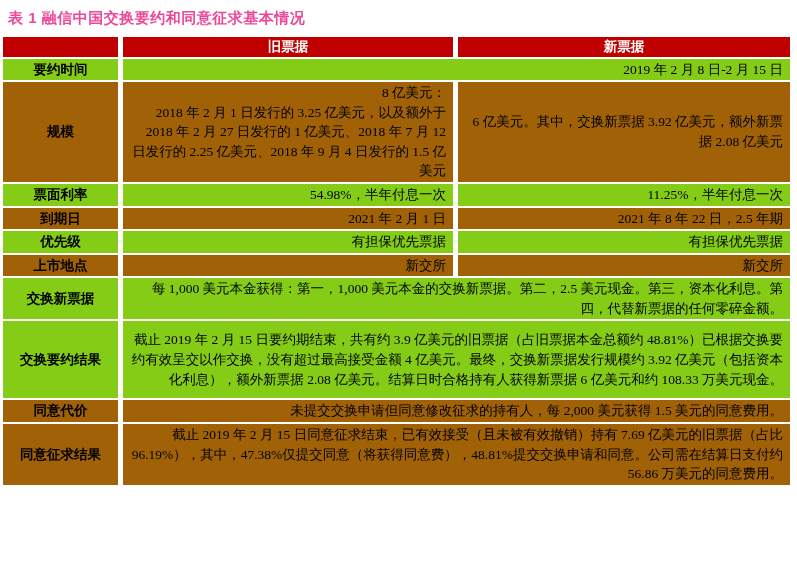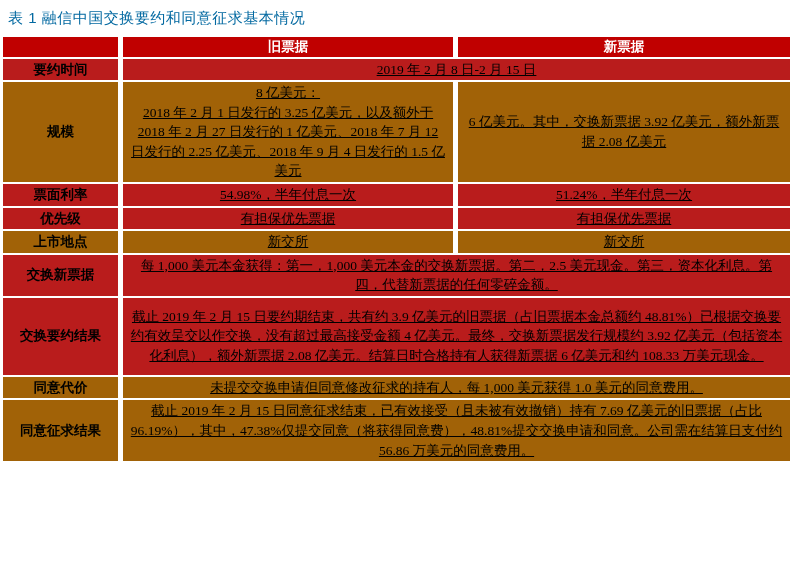--- a/index.html
+++ b/index.html
@@ -5,21 +5,21 @@
   html,body{margin:0;padding:0;background:#ffffff;}
   body{
     width:797px;height:564px;overflow:hidden;
     font-family:"Liberation Serif","DejaVu Serif",serif;
     color:#000;
     -webkit-font-smoothing:antialiased;
   }
   .page{box-sizing:border-box;padding:6px 7px 0 3px;}
   .title{
     font-family:"Liberation Sans","DejaVu Sans",sans-serif;
-    font-weight:normal;font-size:15px;color:#0369a1;
+    font-weight:bold;font-size:15px;color:#ec4899;
     padding:3px 0 9px 5px;letter-spacing:0.5px;
   }
   table.tbl{
     border-collapse:separate;border-spacing:0;
     width:787px;table-layout:fixed;
   }
   col.c1{width:120px;} col.c2{width:335px;} col.c3{width:332px;}
   td,th{
     box-sizing:border-box;
     border-bottom:2px solid #ffffff;
@@ -30,22 +30,22 @@
   th.hcell{
     background:#C00000;color:#ffffff;
     font-family:"Liberation Sans","DejaVu Sans",sans-serif;
     font-weight:bold;text-align:center;height:21px;padding:0 20px;
   }
   .divr{border-right:5px solid #ffffff;}
   td.lbl{
     font-family:"Liberation Sans","DejaVu Sans",sans-serif;
     font-weight:bold;text-align:center;padding:0 6px;
   }
-  td.val{padding:1px 7px;text-align:center;text-decoration:underline;}
-  tr.light td{background:#b91c1c;}
+  td.val{padding:1px 7px;text-align:right;}
+  tr.light td{background:#84cc16;}
   tr.dark td{background:#a16207;}
   tr.h1 td{height:22px;}
   tr.h2 td{height:43px;}
   tr.h3 td{height:63px;}
   tr.h4 td{height:79px;}
   tr.h5 td{height:95px;}
   .pre{white-space:pre-line;}
 </style>
 </head>
 <body>
@@ -76,23 +76,28 @@
     <tr class="dark h5">
       <td class="lbl divr">规模</td>
       <td class="val pre divr">8 亿美元：
 2018 年 2 月 1 日发行的 3.25 亿美元，以及额外于 2018 年 2 月 27 日发行的 1 亿美元、2018 年 7 月 12 日发行的 2.25 亿美元、2018 年 9 月 4 日发行的 1.5 亿美元</td>
       <td class="val">6 亿美元。其中，交换新票据 3.92 亿美元，额外新票据 2.08 亿美元</td>
     </tr>
 
     <tr class="light h1">
       <td class="lbl divr">票面利率</td>
       <td class="val divr">54.98%，半年付息一次</td>
-      <td class="val">51.24%，半年付息一次</td>
+      <td class="val">11.25%，半年付息一次</td>
     </tr>
 
+    <tr class="dark h1">
+      <td class="lbl divr">到期日</td>
+      <td class="val divr">2021 年 2 月 1 日</td>
+      <td class="val">2021 年 8 年 22 日，2.5 年期</td>
+    </tr>
 
     <tr class="light h1">
       <td class="lbl divr">优先级</td>
       <td class="val divr">有担保优先票据</td>
       <td class="val">有担保优先票据</td>
     </tr>
 
     <tr class="dark h1">
       <td class="lbl divr">上市地点</td>
       <td class="val divr">新交所</td>
@@ -105,21 +110,21 @@
     </tr>
 
 
     <tr class="light h4">
       <td class="lbl divr">交换要约结果</td>
       <td class="val" colspan="2">截止 2019 年 2 月 15 日要约期结束，共有约 3.9 亿美元的旧票据（占旧票据本金总额约 48.81%）已根据交换要约有效呈交以作交换，没有超过最高接受金额 4 亿美元。最终，交换新票据发行规模约 3.92 亿美元（包括资本化利息），额外新票据 2.08 亿美元。结算日时合格持有人获得新票据 6 亿美元和约 108.33 万美元现金。</td>
     </tr>
 
     <tr class="dark h1">
       <td class="lbl divr">同意代价</td>
-      <td class="val" colspan="2">未提交交换申请但同意修改征求的持有人，每 1,000 美元获得 1.0 美元的同意费用。</td>
+      <td class="val" colspan="2">未提交交换申请但同意修改征求的持有人，每 2,000 美元获得 1.5 美元的同意费用。</td>
     </tr>
 
 
     <tr class="dark h3">
       <td class="lbl divr">同意征求结果</td>
       <td class="val" colspan="2">截止 2019 年 2 月 15 日同意征求结束，已有效接受（且未被有效撤销）持有 7.69 亿美元的旧票据（占比 96.19%），其中，47.38%仅提交同意（将获得同意费），48.81%提交交换申请和同意。公司需在结算日支付约 56.86 万美元的同意费用。</td>
     </tr>
 
   </tbody>
     </table>

